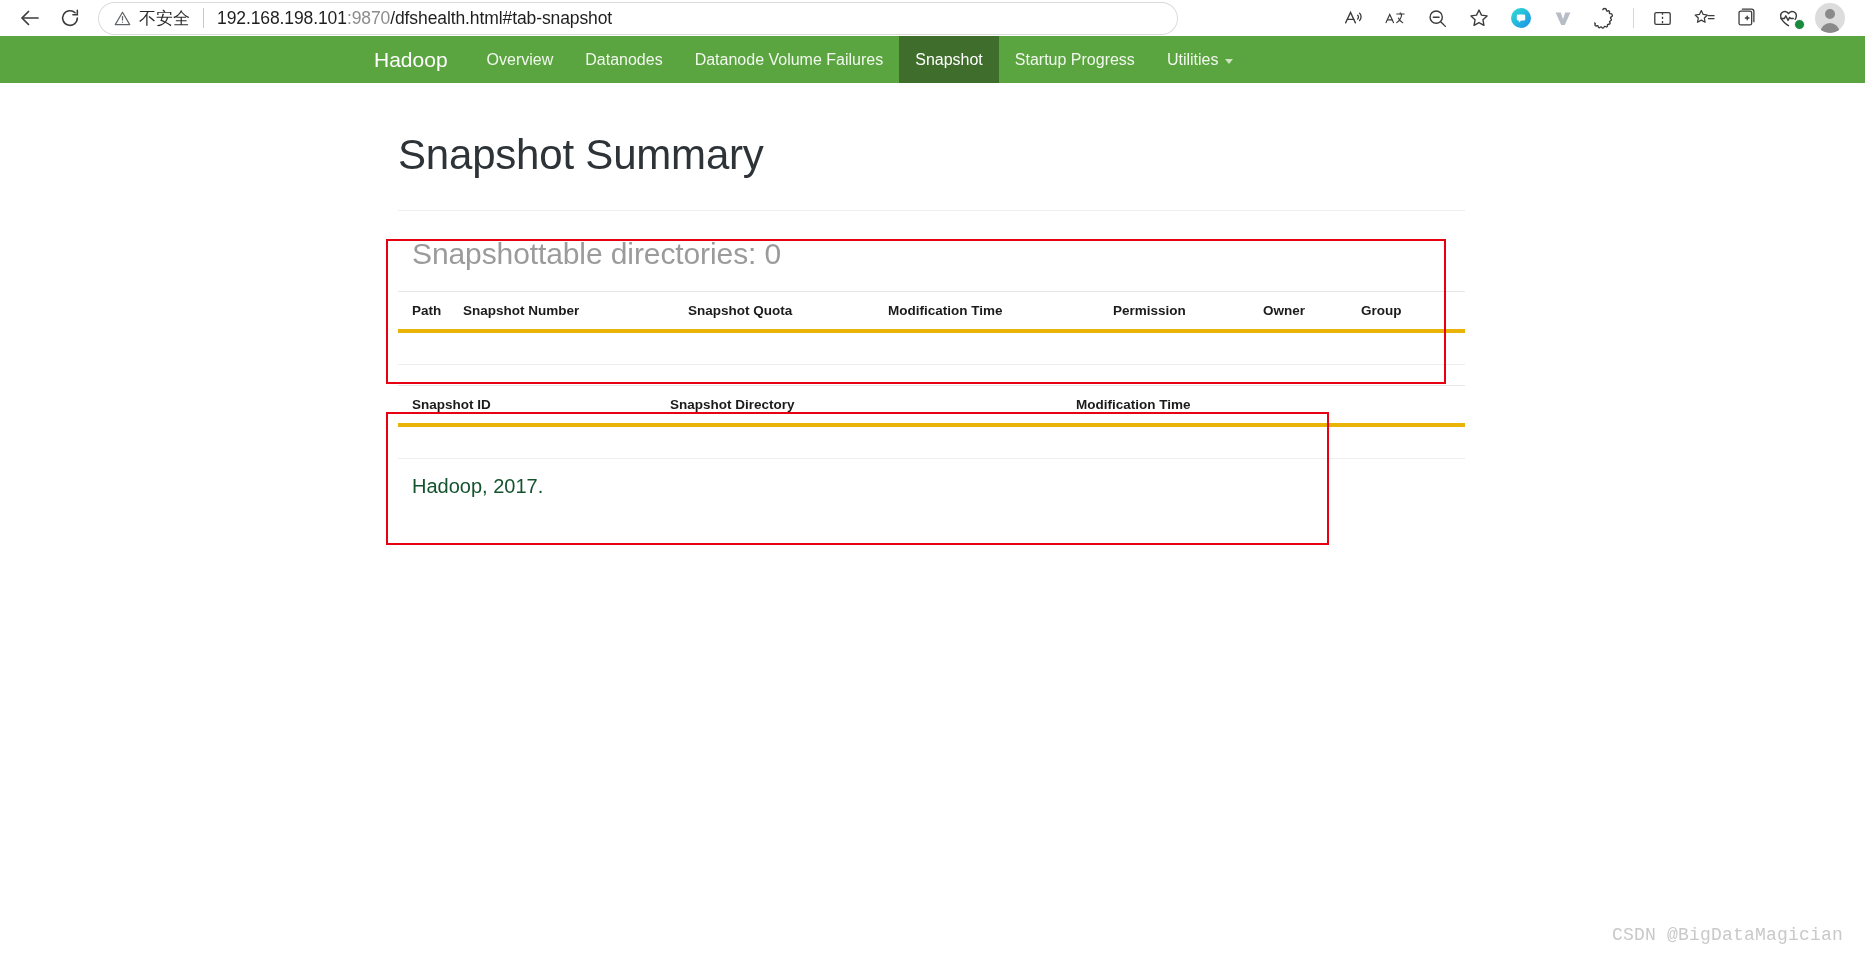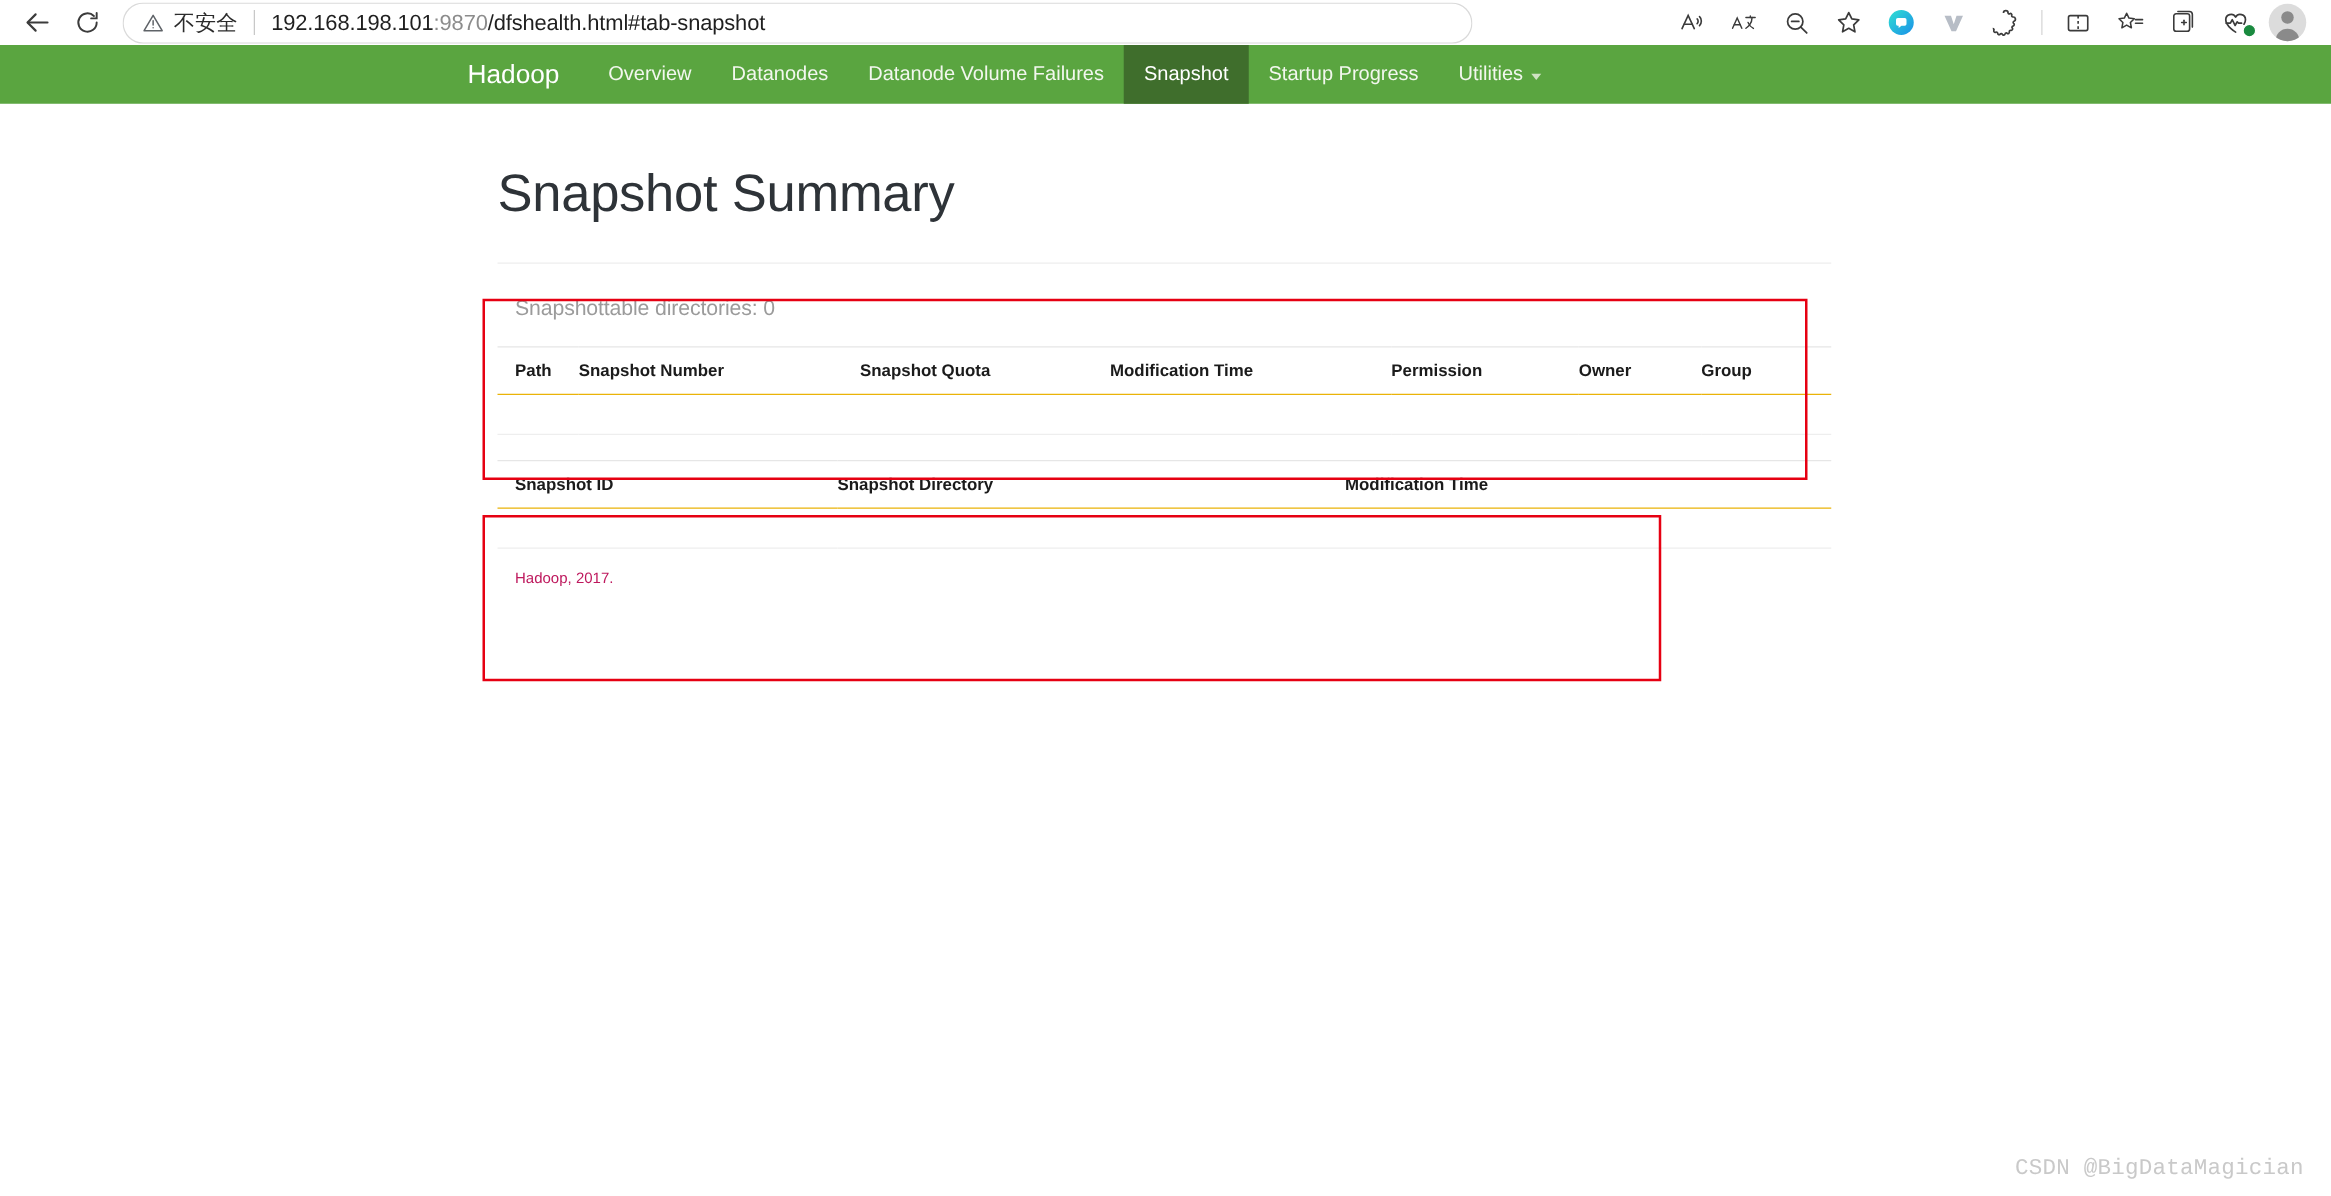--- a/index.html
+++ b/index.html
@@ -186,53 +186,53 @@
     padding-top: 48px;
     letter-spacing: -0.2px;
   }
   .title-rule {
     border: none;
     border-top: 1px solid #eeeeee;
     margin: 31px 0 0 0;
   }
 
   .section-title {
-    font-size: 17px;
+    font-size: 30px;
     font-weight: 400;
     color: #9b9b9b;
     margin: 0;
     padding: 26px 0 0 14px;
     letter-spacing: -0.1px;
   }
 
   .tbl {
     width: 100%;
     border-collapse: collapse;
     margin-top: 20px;
     table-layout: fixed;
   }
   .tbl th {
     text-align: left;
     font-size: 13.5px;
     font-weight: bold;
     color: #1b1b1b;
     padding: 11px 8px 11px 0;
-    border-bottom: 1px solid #eab308;
+    border-bottom: 4px solid #eab308;
     border-top: 1px solid #e6e6e6;
     font-family: "Liberation Sans", sans-serif;
   }
   .tbl td {
     height: 29px;
     border-bottom: 1px solid #eeeeee;
   }
   .tbl th:first-child, .tbl td:first-child { padding-left: 14px; }
 
   .footer {
-    font-size: 12px;
-    color: #be185d;
+    font-size: 20px;
+    color: #14532d;
     padding: 16px 0 0 14px;
   }
 
   
   .annot {
     position: absolute;
     border: 2.5px solid #e60012;
     pointer-events: none;
     box-sizing: border-box;
   }

